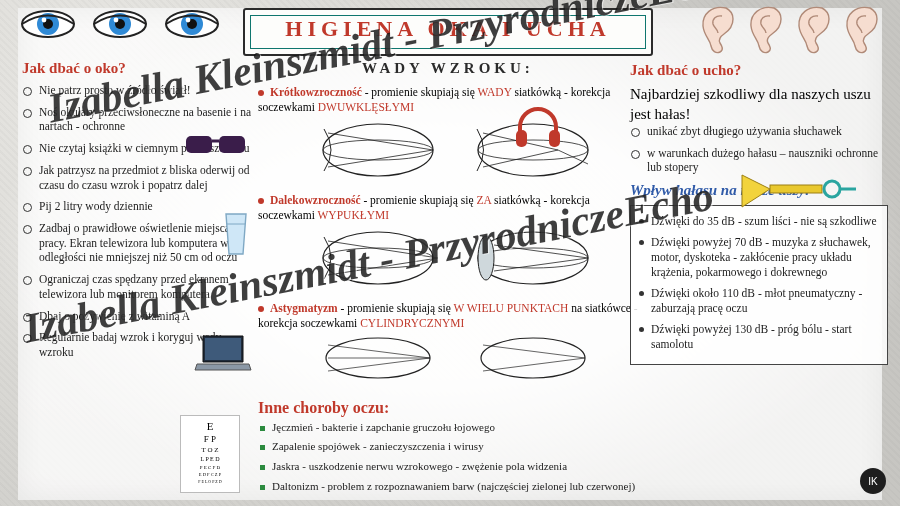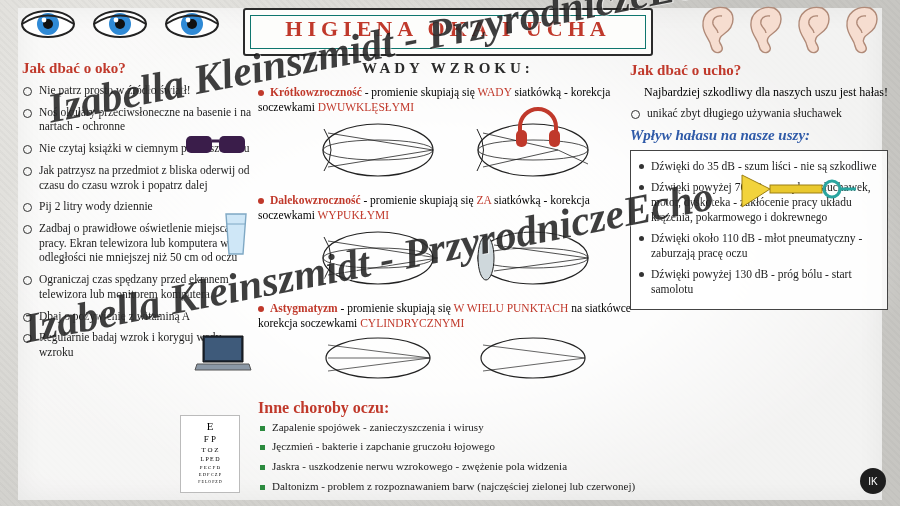--- a/index.html
+++ b/index.html
@@ -261,32 +261,33 @@
     </div>
     <svg class="diagram" style="height:46px" viewBox="0 0 380 46">
       <ellipse cx="120" cy="23" rx="52" ry="20" fill="none" stroke="#222" stroke-width="1.2"></ellipse>
       <path d="M70 10 L172 23 M70 36 L172 23 M70 23 L172 23" fill="none" stroke="#222" stroke-width="0.7"></path>
       <ellipse cx="275" cy="23" rx="52" ry="20" fill="none" stroke="#222" stroke-width="1.2"></ellipse>
       <path d="M225 10 L327 23 M225 36 L327 23" fill="none" stroke="#222" stroke-width="0.7"></path>
     </svg>
 
     <div class="inne-head">Inne choroby oczu:</div>
     <ul class="sq">
+      <li>Jęczmień - bakterie i zapchanie gruczołu łojowego</li>
       <li>Zapalenie spojówek - zanieczyszczenia i wirusy</li>
-      <li>Jęczmień - bakterie i zapchanie gruczołu łojowego</li>
       <li>Jaskra - uszkodzenie nerwu wzrokowego - zwężenie pola widzenia</li>
       <li>Daltonizm - problem z rozpoznawaniem barw (najczęściej zielonej lub czerwonej)</li>
     </ul>
   </div>
 
   <div class="col-right">
     <h2 class="section">Jak dbać o ucho?</h2>
-    <div style="font-size:12px;line-height:1.3;margin-bottom:5px;text-align:right;">Najbardziej szkodliwy dla naszych uszu jest hałas!</div>
+    <div style="font-size:15px;line-height:1.3;">Najbardziej szkodliwy dla naszych uszu jest hałas!</div>
     <ul class="hollow">
       <li>unikać zbyt długiego używania słuchawek</li>
+      <li>w warunkach dużego hałasu – nauszniki ochronne lub stopery</li>
     </ul>
     <h2 class="section blue" style="font-style:italic;">Wpływ hałasu na nasze uszy:</h2>
     <div class="right-box">
       <ul class="dot">
         <li>Dźwięki do 35 dB - szum liści - nie są szkodliwe</li>
         <li>Dźwięki powyżej 70 dB - muzyka z słuchawek, motor, dyskoteka - zakłócenie pracy układu krążenia, pokarmowego i dokrewnego</li>
         <li>Dźwięki około 110 dB - młot pneumatyczny - zaburzają pracę oczu</li>
         <li>Dźwięki powyżej 130 dB - próg bólu - start samolotu</li>
       </ul>
     </div>

